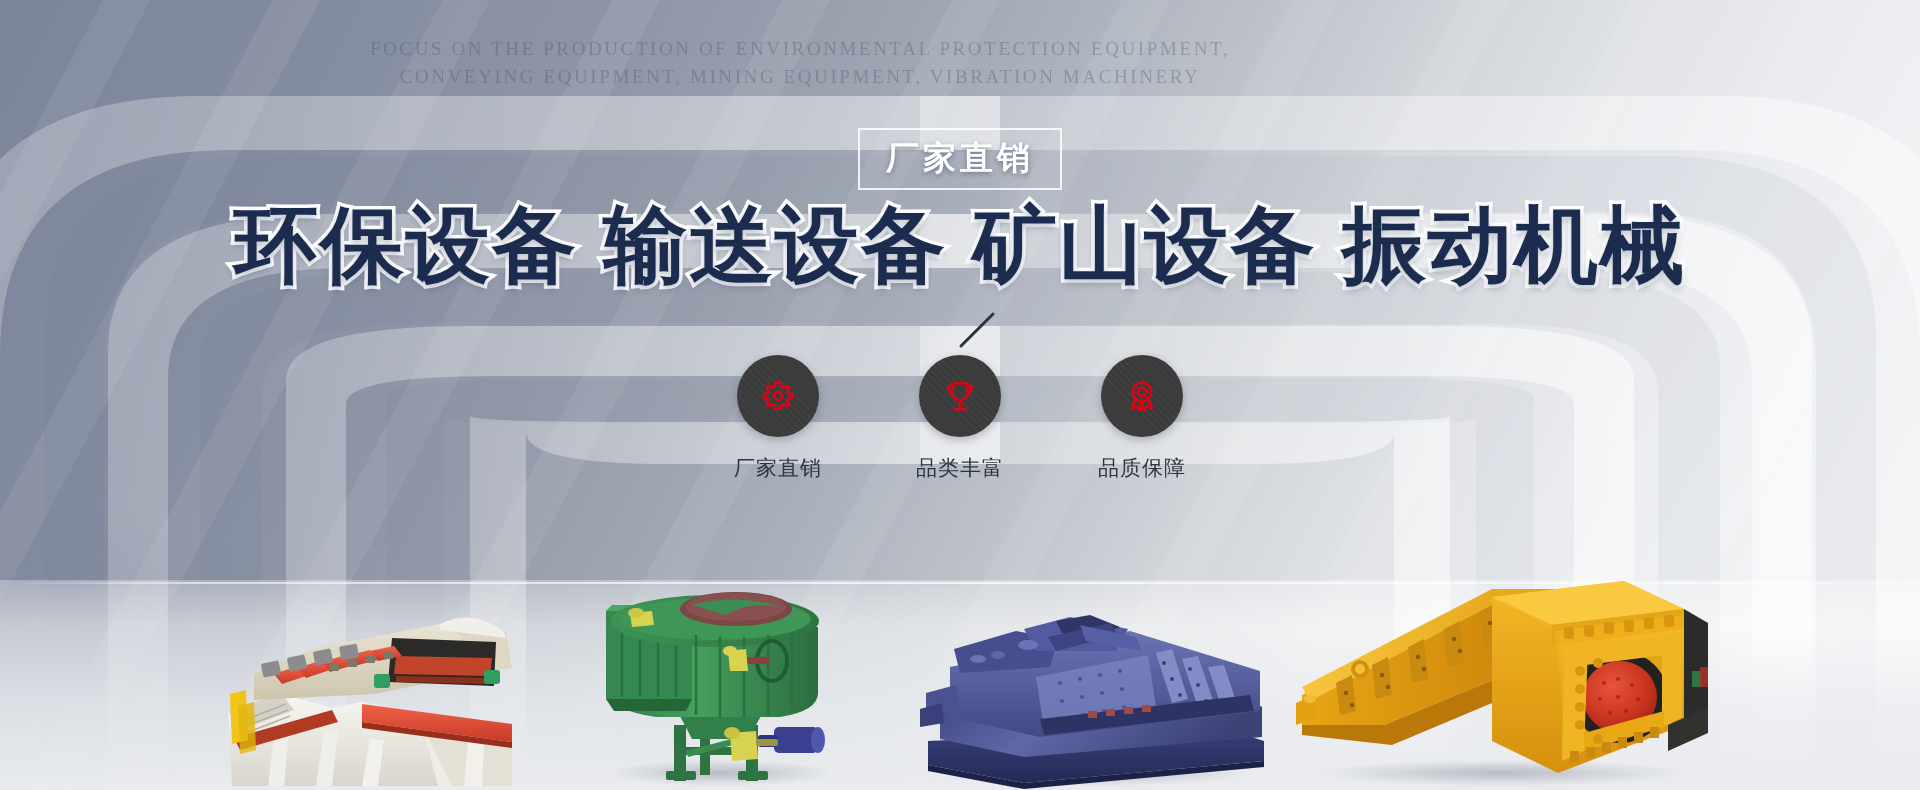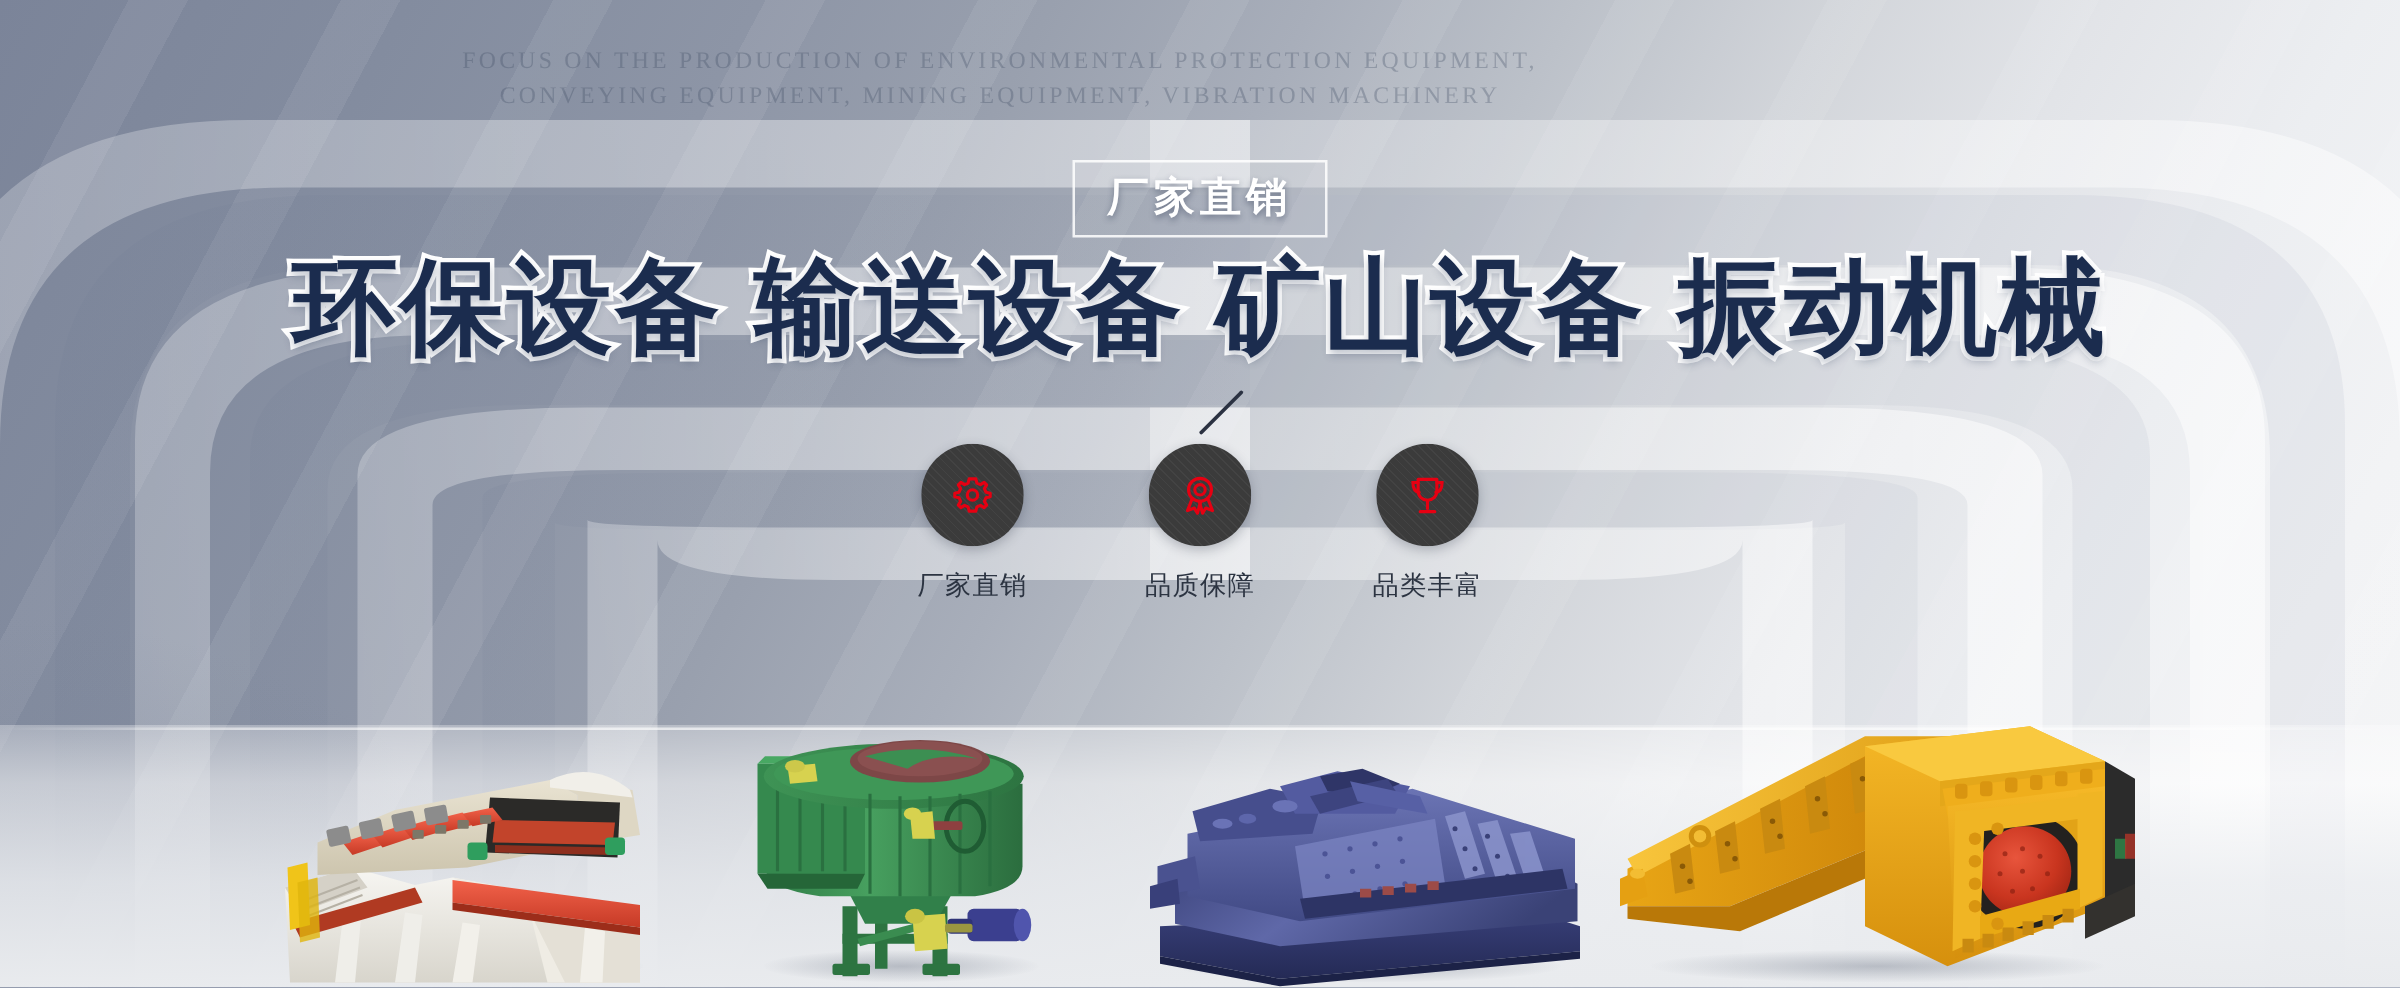--- a/index.html
+++ b/index.html
@@ -249,40 +249,40 @@
             <path d="M24 8.5 L27.2 8.5 L28.2 12.6 L31.6 14.1 L35.2 11.9 L37.6 14.3 L35.4 17.9 L36.9 21.3 L41 22.3 L41 25.7 L36.9 26.7 L35.4 30.1 L37.6 33.7 L35.2 36.1 L31.6 33.9 L28.2 35.4 L27.2 39.5 L20.8 39.5 L19.8 35.4 L16.4 33.9 L12.8 36.1 L10.4 33.7 L12.6 30.1 L11.1 26.7 L7 25.7 L7 22.3 L11.1 21.3 L12.6 17.9 L10.4 14.3 L12.8 11.9 L16.4 14.1 L19.8 12.6 L20.8 8.5 Z" stroke="#e60012" stroke-width="3" stroke-linejoin="round"></path>
             <circle cx="24" cy="24" r="5" stroke="#e60012" stroke-width="3"></circle>
           </svg>
         </div>
         <div class="feature-label">厂家直销</div>
       </div>
 
       <div class="feature">
         <div class="circle">
           <svg width="40" height="40" viewBox="0 0 48 48" fill="none">
-            <circle cx="24" cy="19" r="11" stroke="#e60012" stroke-width="3"></circle>
-            <circle cx="24" cy="19" r="5" stroke="#e60012" stroke-width="3"></circle>
-            <path d="M16.5 27.5 L12 39 L18.5 36.5 L21.5 41.5 L24.5 31" stroke="#e60012" stroke-width="3" stroke-linejoin="round" stroke-linecap="round"></path>
-            <path d="M31.5 27.5 L36 39 L29.5 36.5 L26.5 41.5 L23.5 31" stroke="#e60012" stroke-width="3" stroke-linejoin="round" stroke-linecap="round"></path>
-          </svg>
-        </div>
-        <div class="feature-label">品质保障</div>
-      </div>
-
-      <div class="feature">
-        <div class="circle">
-          <svg width="40" height="40" viewBox="0 0 48 48" fill="none">
             <path d="M15 9 H33 V20 C33 25.5 29 29 24 29 C19 29 15 25.5 15 20 Z" stroke="#e60012" stroke-width="3" stroke-linejoin="round"></path>
             <path d="M15 12 H10 C10 18 12.5 21 16 21.5" stroke="#e60012" stroke-width="3" stroke-linecap="round"></path>
             <path d="M33 12 H38 C38 18 35.5 21 32 21.5" stroke="#e60012" stroke-width="3" stroke-linecap="round"></path>
             <path d="M24 29 V37" stroke="#e60012" stroke-width="3" stroke-linecap="round"></path>
             <path d="M17 40 H31" stroke="#e60012" stroke-width="3" stroke-linecap="round"></path>
           </svg>
         </div>
         <div class="feature-label">品类丰富</div>
+      </div>
+
+      <div class="feature">
+        <div class="circle">
+          <svg width="40" height="40" viewBox="0 0 48 48" fill="none">
+            <circle cx="24" cy="19" r="11" stroke="#e60012" stroke-width="3"></circle>
+            <circle cx="24" cy="19" r="5" stroke="#e60012" stroke-width="3"></circle>
+            <path d="M16.5 27.5 L12 39 L18.5 36.5 L21.5 41.5 L24.5 31" stroke="#e60012" stroke-width="3" stroke-linejoin="round" stroke-linecap="round"></path>
+            <path d="M31.5 27.5 L36 39 L29.5 36.5 L26.5 41.5 L23.5 31" stroke="#e60012" stroke-width="3" stroke-linejoin="round" stroke-linecap="round"></path>
+          </svg>
+        </div>
+        <div class="feature-label">品质保障</div>
       </div>
 
     </div>
 
     <div class="machines">
 
       <div class="machine" id="m1">
         <div class="mshadow"></div>
         <svg class="mach" viewBox="0 0 322 200">
           <defs>

